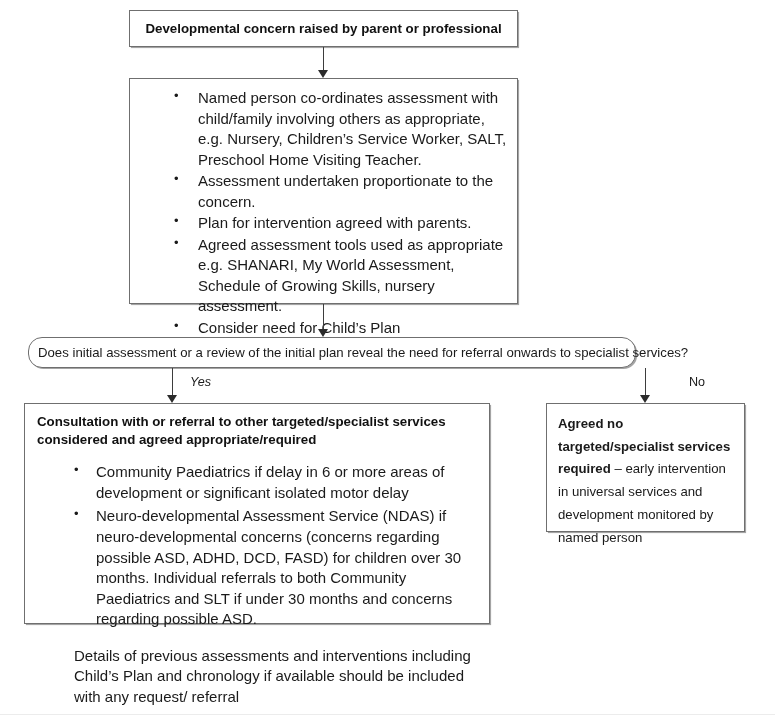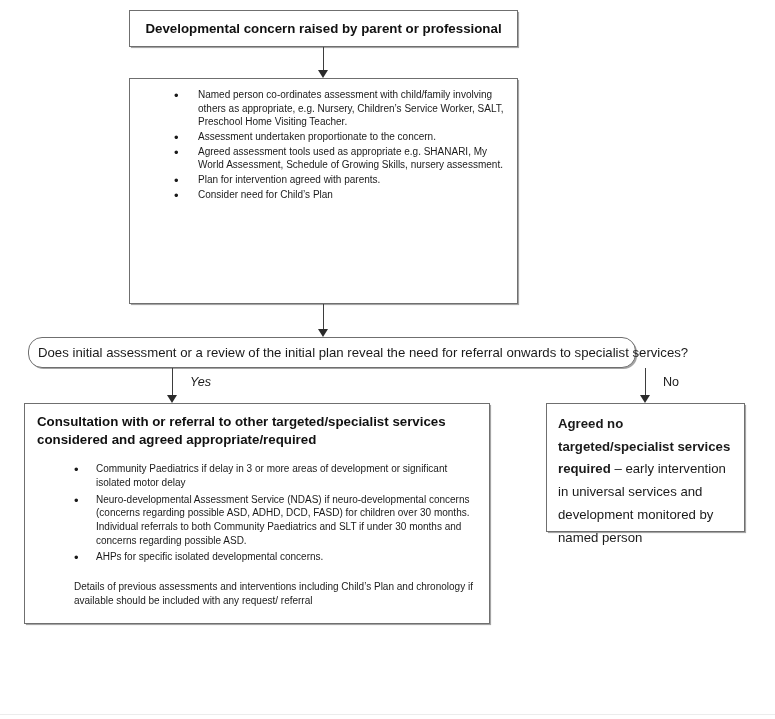--- a/index.html
+++ b/index.html
@@ -34,21 +34,21 @@
   }
 
   .title-bold {
     font-weight: bold;
     font-size: 13.3px;
     line-height: 1.33;
     color: #111111;
   }
   .body-text {
     font-weight: normal;
-    font-size: 10px;
+    font-size: 15px;
     line-height: 1.37;
     color: #1a1a1a;
   }
 
   
   #box-start {
     left: 129px;
     top: 10px;
     width: 389px;
     height: 37px;
@@ -177,21 +177,21 @@
 
   
   #conn3-line  { left: 171.5px; top: 368px; height: 27px; }
   #conn3-arrow { left: 167px;   top: 395px; }
 
   
   #conn4-line  { left: 644.5px; top: 368px; height: 27px; }
   #conn4-arrow { left: 640px;   top: 395px; }
 
   #label-yes { left: 190px; top: 375px; font-style: italic; }
-  #label-no  { left: 663px; top: 375px; }
+  #label-no  { left: 689px; top: 375px; }
 
   
   #page-rule {
     position: absolute;
     left: 0;
     top: 714px;
     width: 775px;
     height: 1px;
     background: #ececec;
   }
@@ -205,22 +205,22 @@
     <div class="title-bold">Developmental concern raised by parent or professional</div>
   </div>
 
   <div class="conn-line" id="conn1-line"></div>
   <div class="conn-arrow" id="conn1-arrow"></div>
 
   <div class="box box-inner" id="box-named">
     <ul class="bullets body-text">
       <li>Named person co-ordinates assessment with child/family involving others as appropriate, e.g. Nursery, Children’s Service Worker, SALT, Preschool Home Visiting Teacher.</li>
       <li>Assessment undertaken proportionate to the concern.</li>
+      <li>Plan for intervention agreed with parents.</li>
       <li>Agreed assessment tools used as appropriate e.g. SHANARI, My World Assessment, Schedule of Growing Skills, nursery assessment.</li>
-      <li>Plan for intervention agreed with parents.</li>
       <li>Consider need for Child’s Plan</li>
     </ul>
   </div>
 
   <div class="conn-line" id="conn2-line"></div>
   <div class="conn-arrow" id="conn2-arrow"></div>
 
   <div class="box" id="box-question">
     <div class="q-text">Does initial assessment or a review of the initial plan reveal the need for referral onwards to specialist services?</div>
   </div>
@@ -229,23 +229,22 @@
   <div class="conn-arrow" id="conn3-arrow"></div>
   <div class="branch-label" id="label-yes">Yes</div>
 
   <div class="conn-line" id="conn4-line"></div>
   <div class="conn-arrow" id="conn4-arrow"></div>
   <div class="branch-label" id="label-no">No</div>
 
   <div class="box box-inner" id="box-referral">
     <div class="title-bold heading">Consultation with or referral to other targeted/specialist services considered and agreed appropriate/required</div>
     <ul class="bullets body-text">
-      <li>Community Paediatrics if delay in 3 or more areas of development or significant isolated motor delay</li>
+      <li>Community Paediatrics if delay in 6 or more areas of development or significant isolated motor delay</li>
       <li>Neuro-developmental Assessment Service (NDAS) if neuro-developmental concerns (concerns regarding possible ASD, ADHD, DCD, FASD) for children over 30 months. Individual referrals to both Community Paediatrics and SLT if under 30 months and concerns regarding possible ASD.</li>
-      <li>AHPs for specific isolated developmental concerns.</li>
     </ul>
     <div class="body-text tail">Details of previous assessments and interventions including Child’s Plan and chronology if available should be included with any request/ referral</div>
   </div>
 
   <div class="box box-inner" id="box-universal">
     <p><span class="lead">Agreed no targeted/specialist services required</span><span> – early intervention in universal services and development monitored by named person</span></p>
   </div>
 
   <div id="page-rule"></div>
 

